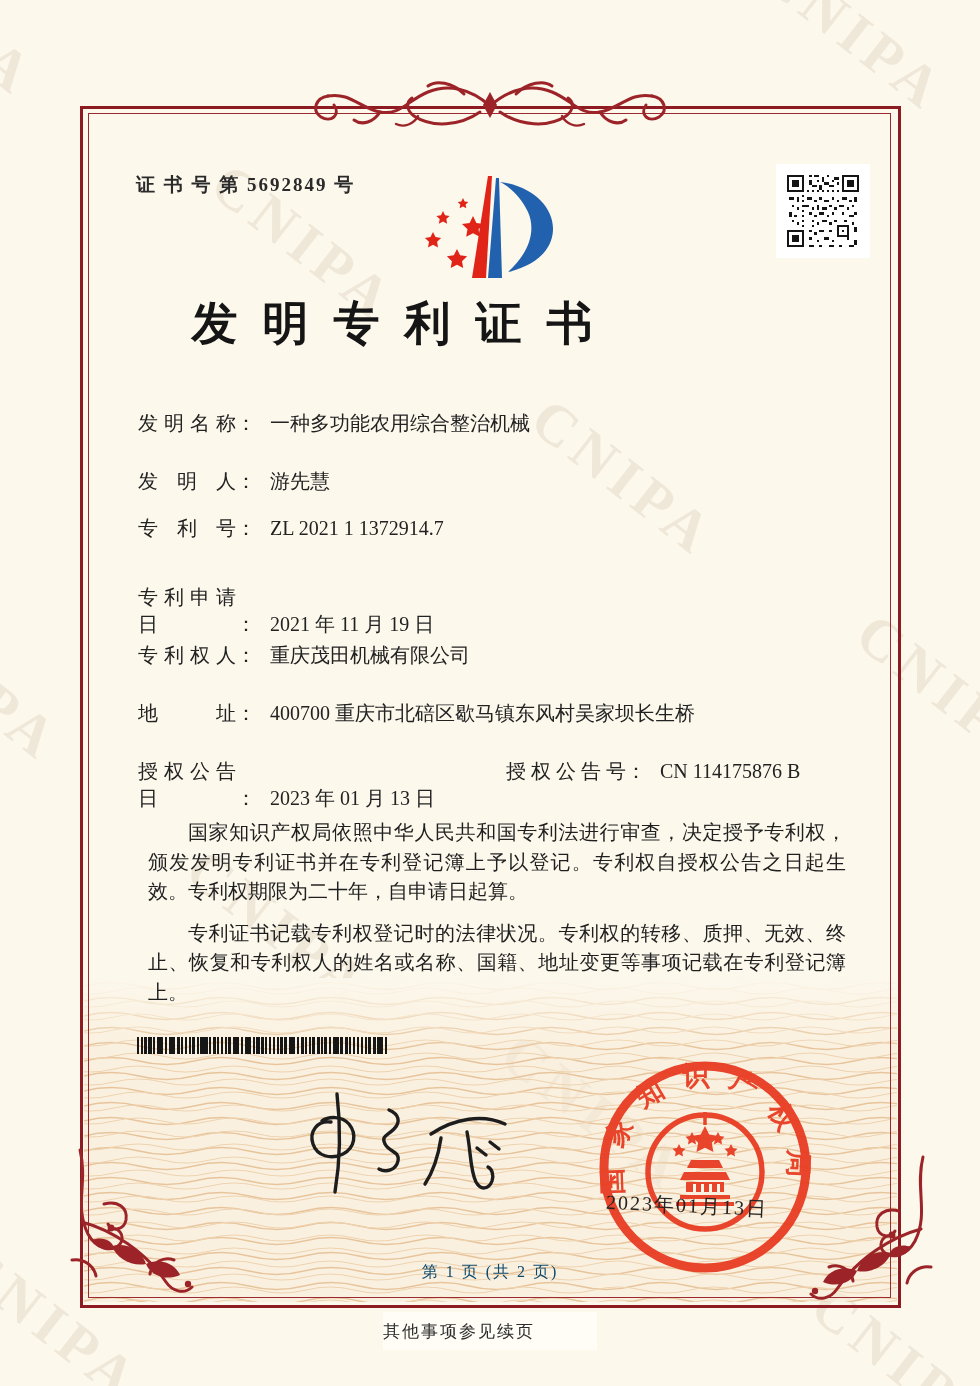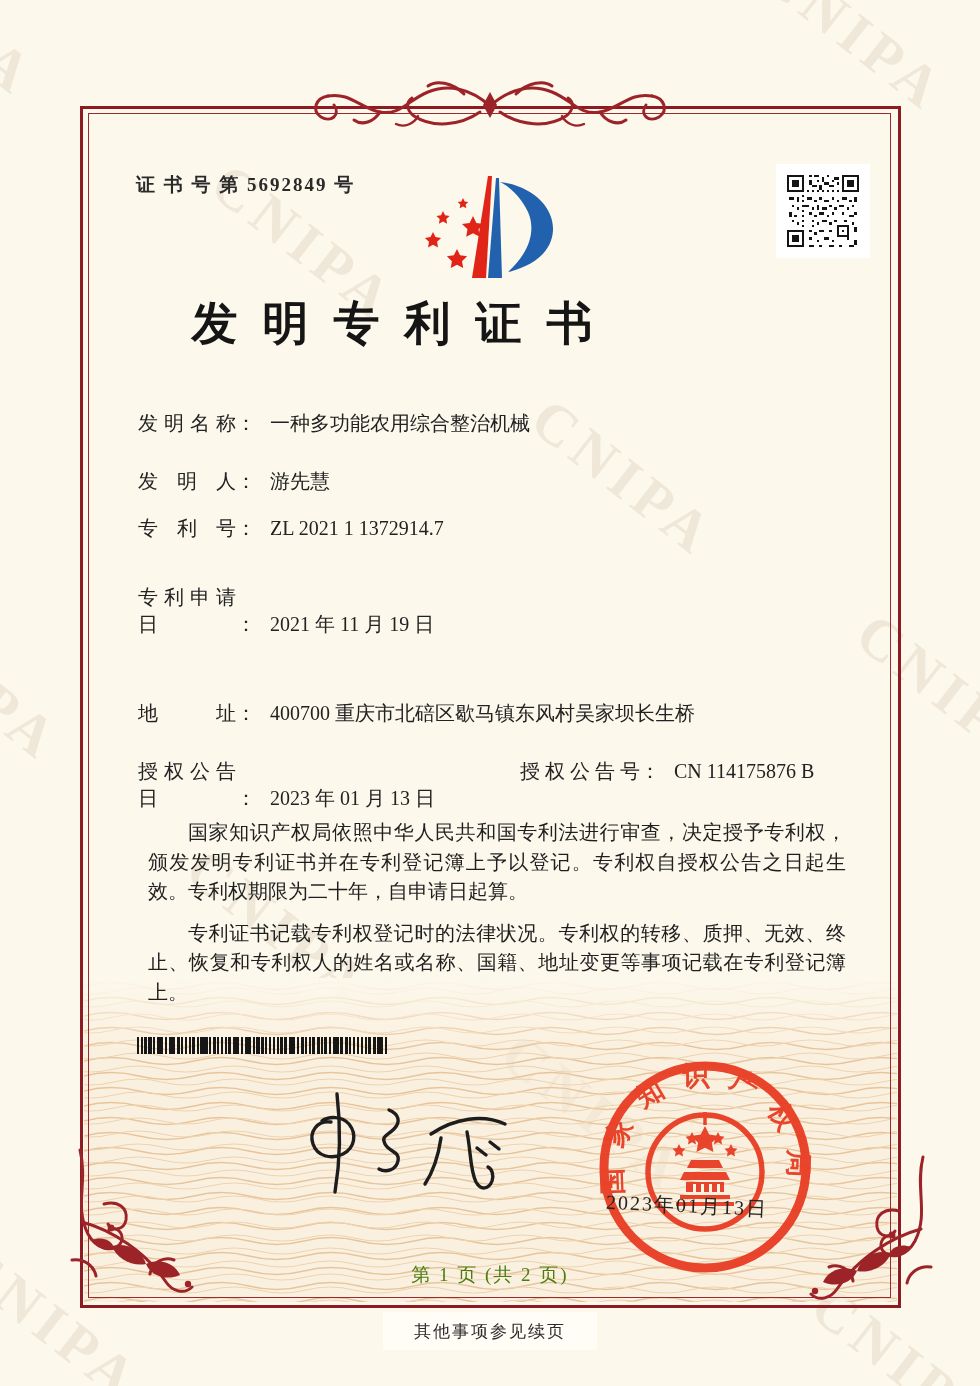--- a/index.html
+++ b/index.html
@@ -32,45 +32,45 @@
   .title{
     position:absolute;left:0;top:293px;width:784px;text-align:center;
     font-size:46px;font-weight:bold;letter-spacing:25px;padding-left:25px;box-sizing:border-box;
     color:#151515;
   }
   
   .frow{position:absolute;left:138px;width:740px;font-size:20px;color:#222;}
   .flabel{display:inline-block;width:98px;text-align:justify;text-align-last:justify;vertical-align:bottom;}
   .fcolon{margin-right:14px;}
   .grant-no{position:absolute;left:368px;top:0;}
-  .flabel2{display:inline-block;width:120px;text-align:justify;text-align-last:justify;vertical-align:bottom;margin-left:14px;}
+  .flabel2{display:inline-block;width:120px;text-align:justify;text-align-last:justify;vertical-align:bottom;}
   
   .body-text{position:absolute;left:136px;top:806px;width:722px;font-size:20px;line-height:29.5px;text-align:justify;}
   .body-text p{margin:12px;text-indent:2em;}
   
   .barcode{
     position:absolute;left:137px;top:1037px;width:252px;height:17px;
     background-image:
       repeating-linear-gradient(90deg,#161616 0 2px,rgba(0,0,0,0) 2px 4px),
       repeating-linear-gradient(90deg,#161616 0 1px,rgba(0,0,0,0) 1px 7px),
       repeating-linear-gradient(90deg,#161616 0 2px,rgba(0,0,0,0) 2px 11px);
   }
   .director{position:absolute;left:140px;top:1120px;font-family:"Liberation Sans","DejaVu Sans",sans-serif;color:#222;}
   .director .drole{font-size:20px;letter-spacing:3px;}
   .director .dname{font-size:21px;letter-spacing:4px;margin-top:18px;}
   .signature{position:absolute;left:285px;top:1082px;}
   .seal{position:absolute;left:592px;top:1054px;opacity:.93;}
   .seal-date{
     position:absolute;left:606px;top:1193px;width:200px;font-size:20px;letter-spacing:2px;
     color:#242424;transform:rotate(2.5deg);z-index:6;
   }
-  .page-footer{position:absolute;left:80px;top:1262px;width:820px;text-align:center;font-size:19px;letter-spacing:2px;color:#4d7c0f;}
+  .page-footer{position:absolute;left:80px;top:1262px;width:820px;text-align:center;font-size:16px;letter-spacing:2px;color:#0c4a6e;}
   .cont-box{
     position:absolute;left:383px;top:1312px;width:214px;height:38px;background:#fffdf6;
-    display:flex;align-items:center;justify-content:center;
+    display:flex;align-items:center;
   }
   .cont-note{font-size:17px;letter-spacing:2px;color:#2c2c2c;}
 </style>
 </head>
 <body>
 
 <div class="page">
 
   <div class="wm" style="left:-120px;top:-75px;">CNIPA</div>
   <div class="wm" style="left:790px;top:-60px;">CNIPA</div>
@@ -213,20 +213,23 @@
   </div>
   <div class="frow" style="top:410px">
     <span class="flabel">发明名称</span><span class="fcolon">：</span><span class="fval">一种多功能农用综合整治机械</span>
   </div>
   <div class="frow" style="top:515px">
     <span class="flabel">专利号</span><span class="fcolon">：</span><span class="fval">ZL 2021 1 1372914.7</span>
   </div>
   <div class="frow" style="top:584px">
     <span class="flabel">专利申请日</span><span class="fcolon">：</span><span class="fval">2021 年 11 月 19 日</span>
   </div>
+  <div class="frow" style="top:642px">
+    <span class="flabel">专利权人</span><span class="fcolon">：</span><span class="fval">重庆茂田机械有限公司</span>
+  </div>
   <div class="frow" style="top:700px">
     <span class="flabel">地址</span><span class="fcolon">：</span><span class="fval">400700 重庆市北碚区歇马镇东风村吴家坝长生桥</span>
   </div>
   <div class="frow" style="top:758px">
     <span class="flabel">授权公告日</span><span class="fcolon">：</span><span class="fval">2023 年 01 月 13 日</span>
     <span class="grant-no">
       <span class="flabel2">授权公告号</span><span class="fcolon">：</span><span class="fval">CN 114175876 B</span>
     </span>
   </div>
 

